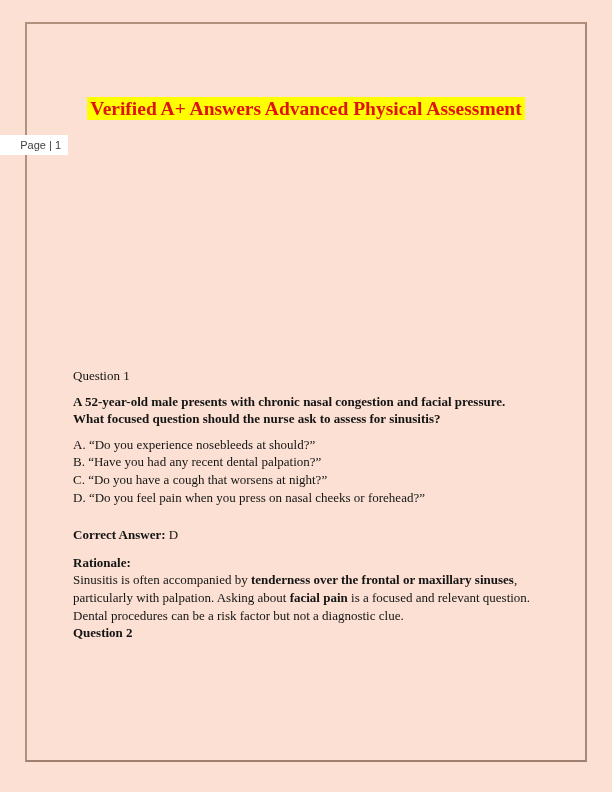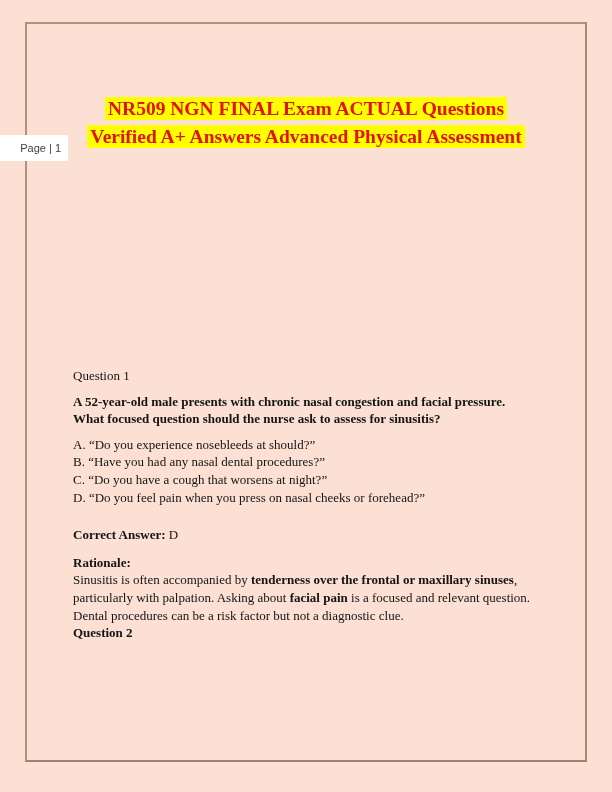--- a/index.html
+++ b/index.html
@@ -19,21 +19,21 @@
     left: 25px; top: 22px;
     width: 562px; height: 740px;
     border: 2px solid #b2907e;
     border-bottom-color: #a08070;
     border-right-color: #a98878;
     box-sizing: border-box;
   }
   .page-label {
     position: absolute;
     left: 0; top: 135px;
-    width: 68px; height: 26px;
+    width: 68px; height: 20px;
     background: #ffffff;
     display: flex;
     align-items: center;
     justify-content: flex-end;
     padding-right: 7px;
     box-sizing: border-box;
     font-family: "Liberation Sans", sans-serif;
     font-size: 11px;
     color: #3f3f3f;
     z-index: 3;
@@ -72,36 +72,35 @@
 </head>
 <body>
 
 <div class="sheet">
 
   <div class="page-border"></div>
 
   <div class="page-label">Page | 1</div>
 
   <div class="doc-title">
-    <div><span class="hl">NR509 NGN FINAL Exam ACTUAL Questions</span></div>
     <div><span class="hl">Verified A+ Answers Advanced Physical Assessment</span></div>
   </div>
 
   <div class="content">
 
     <div class="q-heading">Question 1</div>
 
     <div class="stem">
       <div>A 52-year-old male presents with chronic nasal congestion and facial pressure.</div>
       <div>What focused question should the nurse ask to assess for sinusitis?</div>
     </div>
 
     <div class="options">
       <div>A. “Do you experience nosebleeds at should?”</div>
-      <div>B. “Have you had any nasal dental procedures?”</div>
+      <div>B. “Have you had any recent dental palpation?”</div>
       <div>C. “Do you have a cough that worsens at night?”</div>
       <div>D. “Do you feel pain when you press on nasal cheeks or forehead?”</div>
     </div>
 
     <div class="correct">
       <span class="bold">Correct Answer:</span><span> D</span>
     </div>
 
     <div class="rationale">
       <div class="bold">Rationale:</div>

